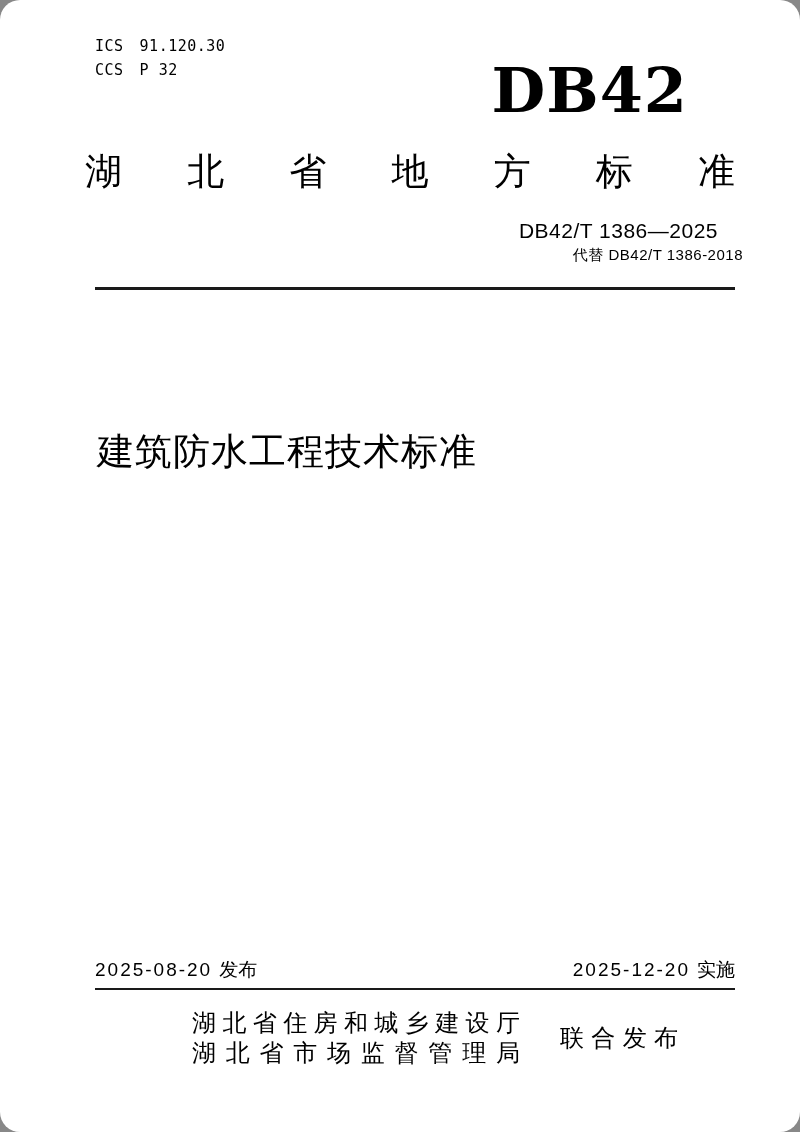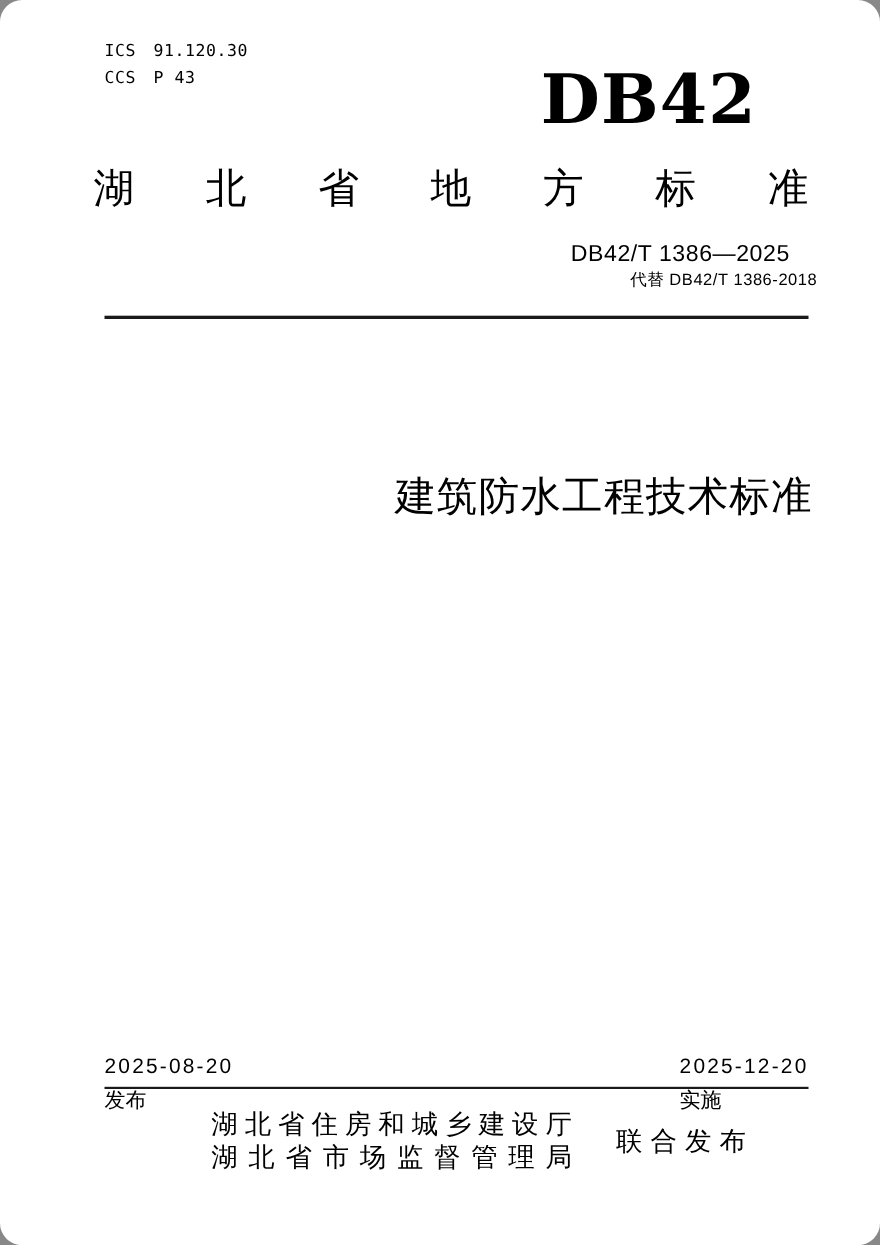--- a/index.html
+++ b/index.html
@@ -73,24 +73,24 @@
     position: absolute;
     left: 95px;
     top: 287px;
     width: 640px;
     height: 3px;
     background: #1a1a1a;
   }
   
   .title-zh {
     position: absolute;
-    left: 84px;
+    left: 97px;
     top: 430px;
     width: 655px;
-    text-align: right;
+    text-align: left;
     font-size: 37px;
     line-height: 44px;
     letter-spacing: 1px;
   }
   .title-en {
     position: absolute;
     left: 80px;
     top: 503px;
     width: 655px;
     text-align: center;
@@ -102,21 +102,21 @@
   .dates-row {
     position: absolute;
     left: 95px;
     top: 958px;
     width: 640px;
     display: flex;
     justify-content: space-between;
     font-size: 19px;
     line-height: 24px;
   }
-  .date-item { display: flex; align-items: baseline; gap: 7px; flex-direction: column; }
+  .date-item { display: flex; align-items: baseline; gap: 7px; }
   .date-value { letter-spacing: 2px; }
   .rule-bottom {
     position: absolute;
     left: 95px;
     top: 988px;
     width: 640px;
     height: 2px;
     background: #1a1a1a;
   }
   
@@ -147,21 +147,21 @@
 
 <div class="page">
 
   <div class="ics-block">
     <div class="ics-row">
       <span>ICS</span>
       <span>91.120.30</span>
     </div>
     <div class="ics-row">
       <span>CCS</span>
-      <span>P 43</span>
+      <span>P 32</span>
     </div>
   </div>
 
   <div class="db42-logo">DB42</div>
 
   <div class="standard-type">
       <span>湖</span>
       <span>北</span>
       <span>省</span>
       <span>地</span>

